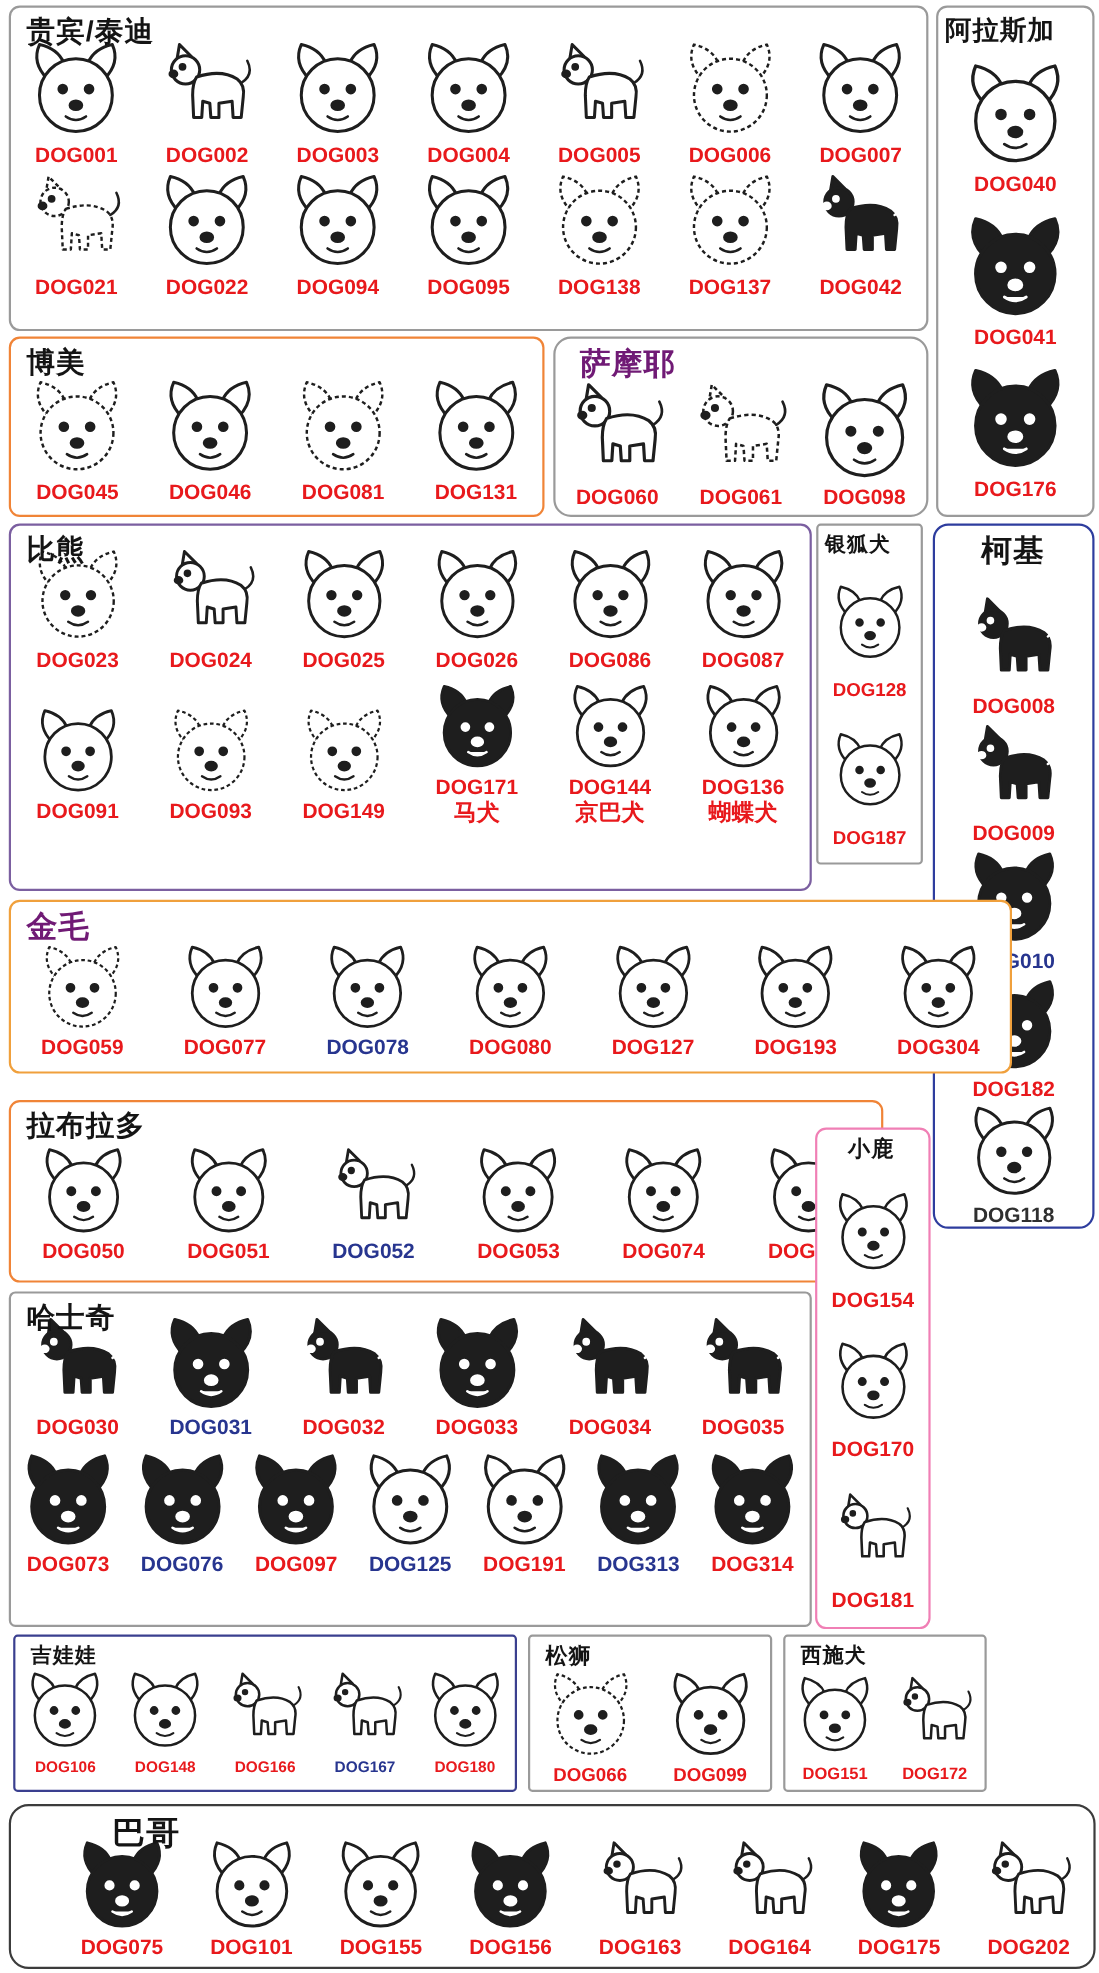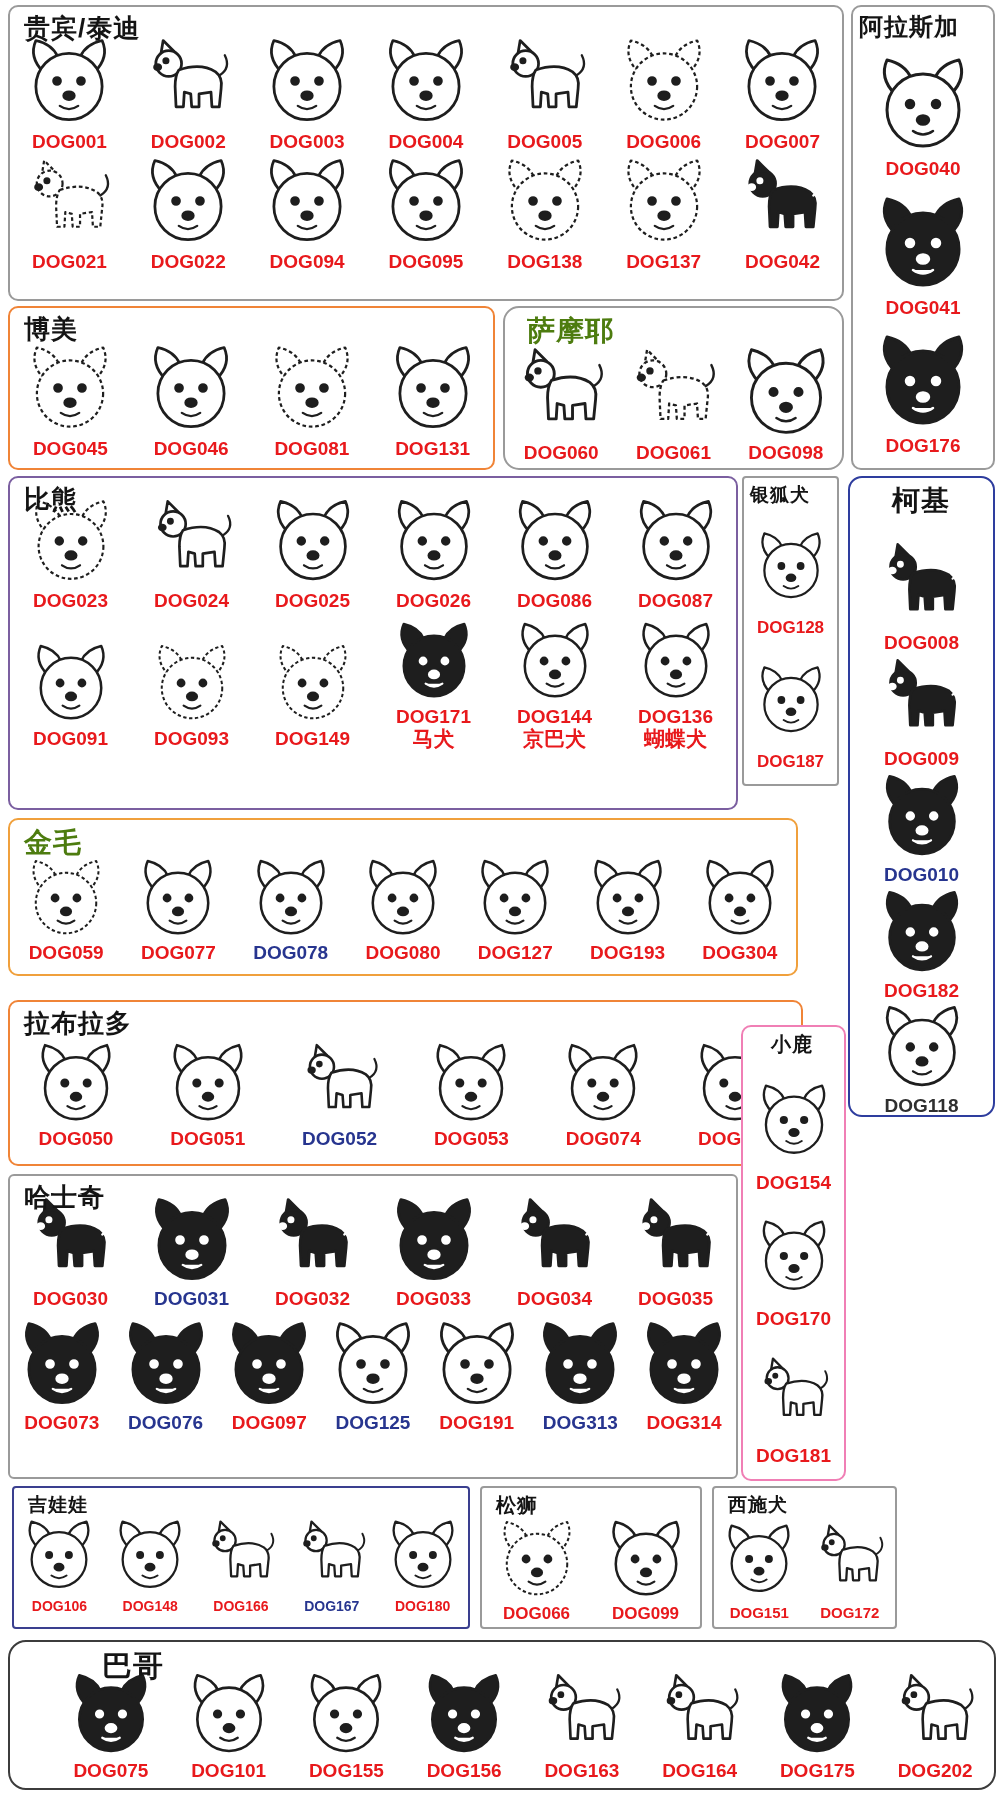--- a/index.html
+++ b/index.html
@@ -1,19 +1,19 @@
 <!DOCTYPE html>
 <html><head>
 <meta charset="utf-8">
 <style>
   html,body{margin:0;padding:0;background:#fff;font-family:"Liberation Sans",sans-serif;}
   .canvas{position:relative;width:999px;height:1794px;background:#fff;overflow:hidden;}
   .box{position:absolute;border:2px solid #9a9a9a;border-radius:10px;background:#fff;box-sizing:border-box;}
   .title{position:absolute;top:4px;left:14px;margin:0;font-size:26px;font-weight:bold;color:#141414;letter-spacing:1px;white-space:nowrap;z-index:2;}
-  .title[data-title-color="green"]{color:#4d7c0f;}
+  .title[data-title-color="green"]{color:#701a75;}
   .row{display:flex;justify-content:space-around;align-items:flex-end;}
   .col-items{display:flex;flex-direction:column;justify-content:space-evenly;align-items:center;height:100%;box-sizing:border-box;padding-top:34px;}
   .item{display:flex;flex-direction:column;align-items:center;margin:0 2px;}
   .dog-icon{display:block;width:84px;height:86px;}
   .dog-icon svg{width:100%;height:100%;display:block;}
   .shape{fill:#fff;stroke:#1e1e1e;stroke-width:3;stroke-linejoin:round;}
   .feat{fill:#1e1e1e;stroke:#1e1e1e;stroke-width:2.5;stroke-linecap:round;}
   .feat.mouth,.feat.tail{fill:none;}
   .item[data-art="solid"] .shape{fill:#1e1e1e;}
   .item[data-art="solid"] .feat{fill:#fff;stroke:#fff;}
@@ -28,21 +28,21 @@
   .sub-label:empty{display:none;}
 
   
   .sec-guibin{left:8px;top:5px;width:836px;height:296px;}
   .sec-alaska{left:851px;top:5px;width:144px;height:465px;}
   .sec-bomei{left:8px;top:306px;width:487px;height:164px;border-color:#f08437;}
   .sec-samoye{left:503px;top:306px;width:341px;height:164px;border-radius:16px;}
   .sec-bixiong{left:8px;top:476px;width:730px;height:334px;border-color:#7b5fa0;}
   .sec-yinhu{left:742px;top:476px;width:97px;height:310px;border-radius:4px;}
   .sec-keji{left:848px;top:476px;width:147px;height:641px;border-color:#2e3d9e;border-radius:14px;}
-  .sec-jinmao{left:8px;top:818px;width:790px;height:158px;border-color:#f0a03c;}
+  .sec-jinmao{left:8px;top:818px;width:912px;height:158px;border-color:#f0a03c;}
   .sec-labuladuo{left:8px;top:1000px;width:795px;height:166px;border-color:#f08437;}
   .sec-xiaolu{left:741px;top:1025px;width:105px;height:456px;border-color:#f07fb5;}
   .sec-hashiqi{left:8px;top:1174px;width:730px;height:305px;border-radius:6px;}
   .sec-jiwawa{left:12px;top:1486px;width:458px;height:143px;border-color:#3a3f8f;border-radius:4px;}
   .sec-songshi{left:480px;top:1486px;width:222px;height:143px;border-radius:4px;}
   .sec-xishiquan{left:712px;top:1486px;width:185px;height:143px;border-radius:4px;}
   .sec-bage{left:8px;top:1640px;width:988px;height:150px;border-color:#3c3c3c;border-radius:18px;}
 
   
   .sec-guibin .row-1{margin-top:26px;}

